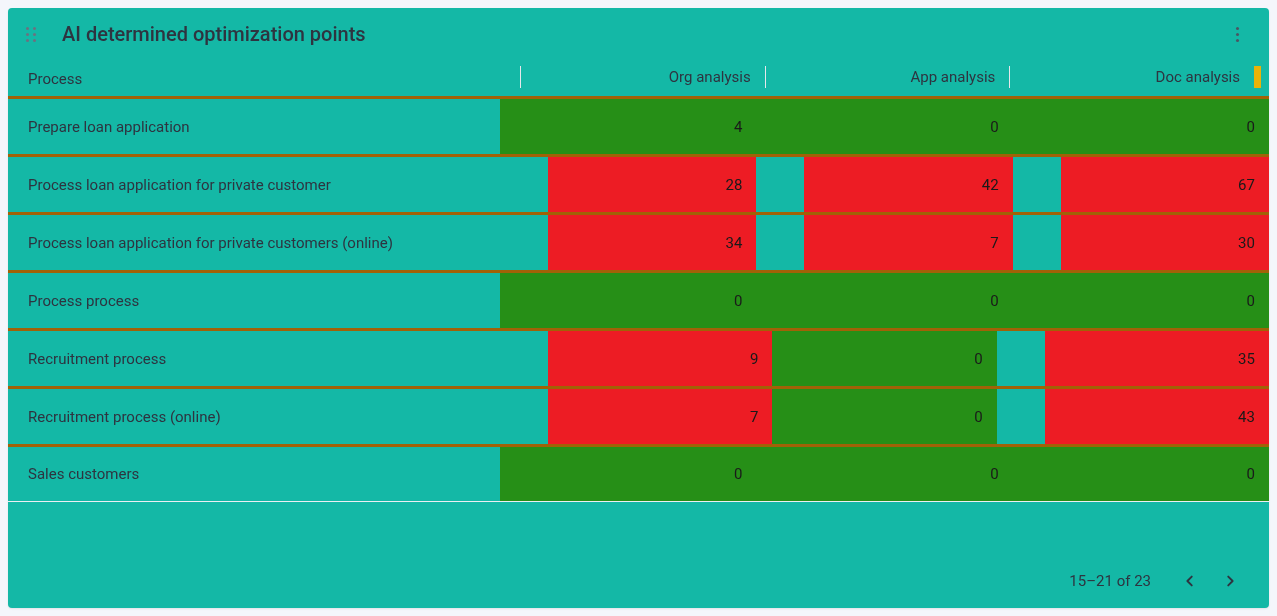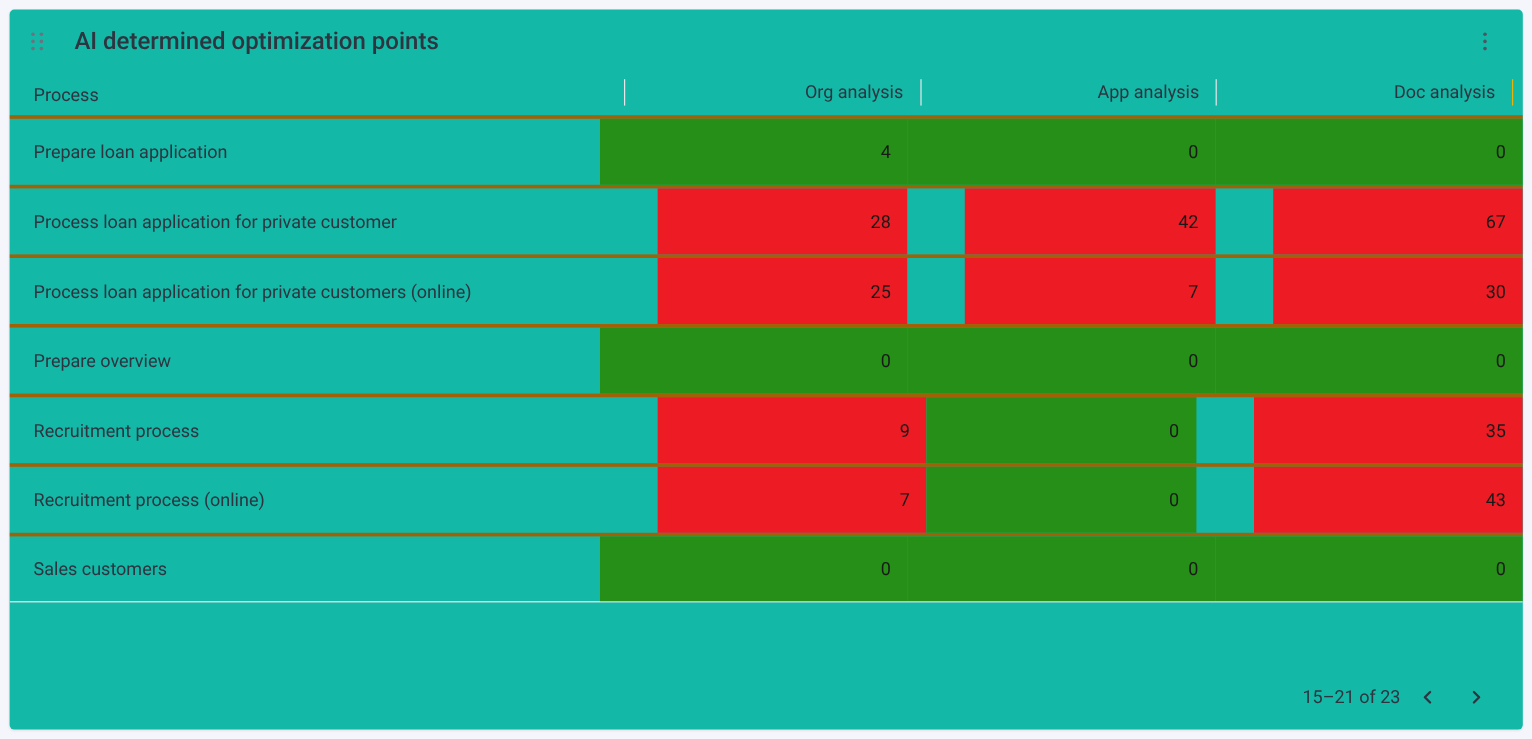--- a/index.html
+++ b/index.html
@@ -82,21 +82,21 @@
   .col-num {
     flex: 1;
     text-align: right;
     padding-right: 14px;
     border-left: 1px solid #e5e7eb;
     height: 22px;
     display: flex;
     align-items: center;
     justify-content: flex-end;
   }
-  .col-num.last { border-right: 1px solid #eab308; }
+  .col-num.last { border-right: 7px solid #eab308; }
 
   .rows { flex: 1; }
   .row {
     display: flex;
     height: 58px;
     border-top: 3px solid #a16207;
     align-items: stretch;
   }
   .row:last-child { border-bottom: 1px solid #eceff4; }
   .row .cell-process {
@@ -116,21 +116,21 @@
     font-size: 15px;
     color: #1a1a1a;
   }
   .green { background: #268f17; }
   .red   { background: #ed1c24; margin-left: 48px; }
 
   .footer {
     display: flex;
     justify-content: flex-end;
     align-items: center;
-    gap: 12px;
+    gap: 28px;
     padding: 16px 28px 16px 20px;
     font-size: 15px;
     color: #2e3440;
   }
   .pager {
     display: flex;
     gap: 18px;
   }
   .pager button {
     border: none;
@@ -180,26 +180,26 @@
         <div class="cell-num green">0</div>
       </div>
       <div class="row">
         <div class="cell-process">Process loan application for private customer</div>
         <div class="cell-num red">28</div>
         <div class="cell-num red">42</div>
         <div class="cell-num red">67</div>
       </div>
       <div class="row">
         <div class="cell-process">Process loan application for private customers (online)</div>
-        <div class="cell-num red">25</div>
+        <div class="cell-num red">34</div>
         <div class="cell-num red">7</div>
         <div class="cell-num red">30</div>
       </div>
       <div class="row">
-        <div class="cell-process">Prepare overview</div>
+        <div class="cell-process">Process process</div>
         <div class="cell-num green">0</div>
         <div class="cell-num green">0</div>
         <div class="cell-num green">0</div>
       </div>
       <div class="row">
         <div class="cell-process">Recruitment process</div>
         <div class="cell-num red">9</div>
         <div class="cell-num green">0</div>
         <div class="cell-num red">35</div>
       </div>

